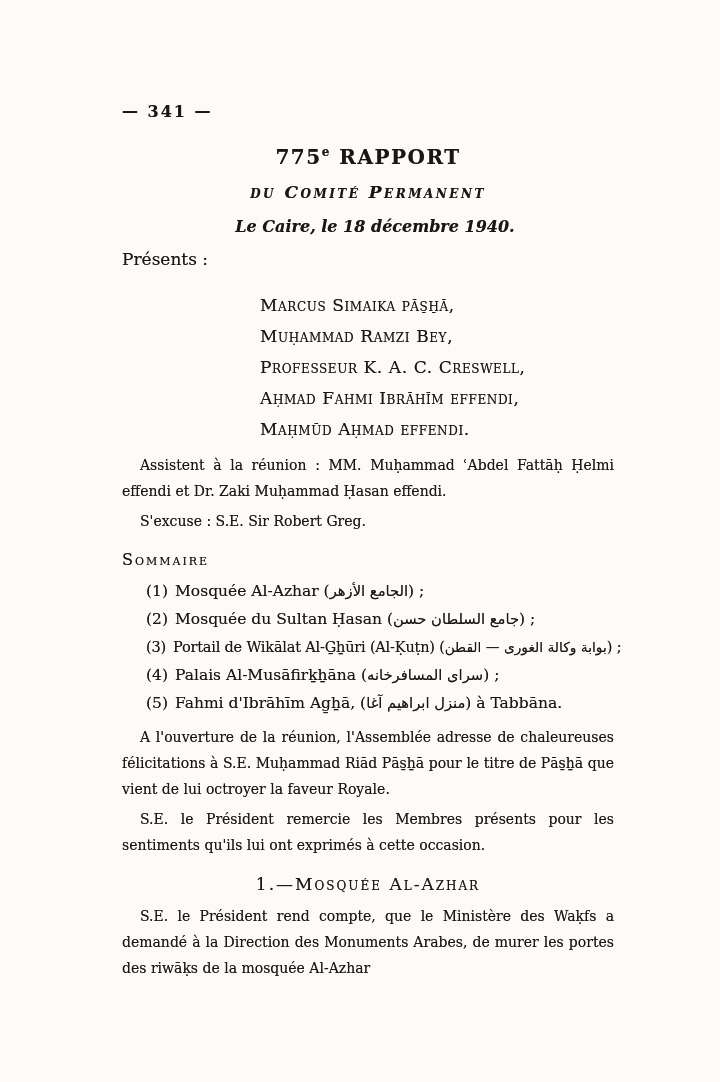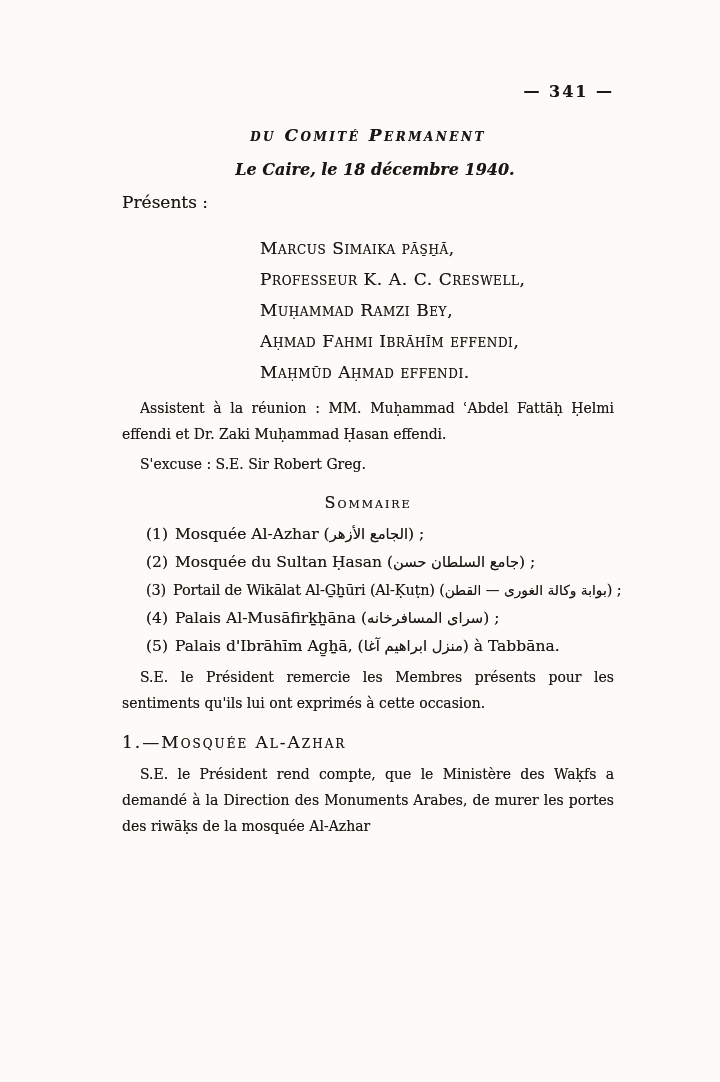--- a/index.html
+++ b/index.html
@@ -4,77 +4,79 @@
 <title>775e Rapport — page 341</title>
 <style>
   html, body { margin:0; padding:0; background:#dedbd4; }
   .page {
     width:720px; height:1082px; margin:0 auto; box-sizing:border-box;
     background:#fcfbf7; color:#191613; position:relative; overflow:hidden;
     font-family:"DejaVu Serif","Liberation Serif",serif;
     padding:82px 106px 30px 122px;
     text-shadow:0 0 0.35px rgba(25,18,10,.55);
   }
-  .page-number { font-size:16px; font-weight:bold; text-align:right; letter-spacing:2px; margin-bottom:24px; }
+  .page-number { font-size:16px; font-weight:bold; text-align:left; letter-spacing:2px; margin-bottom:24px;margin-top:20px; }
   .report-title { font-size:20px; font-weight:bold; text-align:center; letter-spacing:1.5px; margin:0 0 13px 0; }
   .report-title sup { font-size:12px; }
   .subtitle { font-variant:small-caps; font-weight:bold; font-size:17px; text-align:center; letter-spacing:2.5px; margin-bottom:15px;font-style:italic; }
   .dateline { font-style:italic; font-weight:bold; font-size:16px; text-align:center; padding-left:14px; margin-bottom:13px; }
   .presents-label { font-size:17px; margin-bottom:21px; }
   .attendees { font-size:17px; }
   .attendee { line-height:31px; white-space:nowrap; }
   .attendee.first { padding-left:16px; }
   .attendee.cont  { padding-left:138px; }
   .attendee .sc { font-variant:small-caps; letter-spacing:0.6px; }
   .para { font-size:14px; line-height:26px; text-align:justify; text-indent:18px; margin:7px 0 0 0; }
   .para.tight { margin-top:4px; }
-  .sommaire-head { font-variant:small-caps; font-size:16px; text-align:center; letter-spacing:2px; margin:16px 0 8px 0; }
+  .sommaire-head { font-variant:small-caps; font-size:16px; letter-spacing:2px; margin:16px 0 8px 0; }
   .sommaire { font-size:15.5px; padding-left:24px; margin-bottom:0; }
   .sommaire-item { line-height:28px; white-space:nowrap; }
   .sommaire-item:nth-child(3) { font-size:14.5px; letter-spacing:-0.2px; }
   .sommaire-item .num { margin-right:7px; }
   .ar { font-family:"DejaVu Sans", sans-serif; font-size:0.95em; unicode-bidi:isolate; direction:rtl; }
-  .section-head { font-variant:small-caps; font-size:17px; text-align:left; letter-spacing:2px; margin:16px 0 9px 0; }
+  .section-head { font-variant:small-caps; font-size:17px; text-align:center; letter-spacing:2px; margin:16px 0 9px 0; }
 </style>
 </head>
 <body>
 
 <div class="page">
 
   <div class="page-number">— 341 —</div>
 
+  <div class="report-title"><span>775</span><sup>e</sup><span> RAPPORT</span></div>
 
   <div class="subtitle">du Comité Permanent</div>
 
   <div class="dateline">Le Caire, le 18 décembre 1940.</div>
 
   <div class="presents-label">Présents :</div>
 
   <div class="attendees">
     <div class="attendee cont"><span class="sc">Marcus Simaika pās̱ẖā,</span></div>
+    <div class="attendee cont"><span class="sc">Muḥammad Ramzi Bey,</span></div>
     <div class="attendee cont"><span class="sc">Professeur K. A. C. Creswell,</span></div>
-    <div class="attendee cont"><span class="sc">Muḥammad Ramzi Bey,</span></div>
     <div class="attendee cont"><span class="sc">Aḥmad Fahmi Ibrāhīm effendi,</span></div>
     <div class="attendee cont"><span class="sc">Maḥmūd Aḥmad effendi.</span></div>
   </div>
 
   <p class="para">Assistent à la réunion : MM. Muḥammad ʿAbdel Fattāḥ Ḥelmi effendi et Dr. Zaki Muḥammad Ḥasan effendi.</p>
 
   <p class="para tight">S'excuse : S.E. Sir Robert Greg.</p>
 
   <div class="sommaire-head">Sommaire</div>
 
   <div class="sommaire">
     <div class="sommaire-item"><span class="num">(1)</span><span>Mosquée Al-Azhar (</span><span class="ar" dir="rtl">الجامع الأزهر</span><span>) ;</span></div>
     <div class="sommaire-item"><span class="num">(2)</span><span>Mosquée du Sultan Ḥasan (</span><span class="ar" dir="rtl">جامع السلطان حسن</span><span>) ;</span></div>
     <div class="sommaire-item"><span class="num">(3)</span><span>Portail de Wikālat Al-G̱ẖūri (Al-Ḳuṭn) (</span><span class="ar" dir="rtl">بوابة وكالة الغورى — القطن</span><span>) ;</span></div>
     <div class="sommaire-item"><span class="num">(4)</span><span>Palais Al-Musāfirḵẖāna (</span><span class="ar" dir="rtl">سراى المسافرخانه</span><span>) ;</span></div>
-    <div class="sommaire-item"><span class="num">(5)</span><span>Palais d'Ibrāhīm Ag̱ẖā, (</span><span class="ar" dir="rtl">منزل ابراهيم آغا</span><span>) à Tabbāna.</span></div>
+    <div class="sommaire-item"><span class="num">(5)</span><span>Fahmi d'Ibrāhīm Ag̱ẖā, (</span><span class="ar" dir="rtl">منزل ابراهيم آغا</span><span>) à Tabbāna.</span></div>
   </div>
 
+  <p class="para">A l'ouverture de la réunion, l'Assemblée adresse de chaleureuses félicitations à S.E. Muḥammad Riād Pās̱ẖā pour le titre de Pās̱ẖā que vient de lui octroyer la faveur Royale.</p>
 
   <p class="para tight">S.E. le Président remercie les Membres présents pour les sentiments qu'ils lui ont exprimés à cette occasion.</p>
 
   <div class="section-head">1.—Mosquée Al-Azhar</div>
 
   <p class="para">S.E. le Président rend compte, que le Ministère des Waḳfs a demandé à la Direction des Monuments Arabes, de murer les portes des riwāḳs de la mosquée Al-Azhar</p>
 
 </div>
 
 </body></html>

